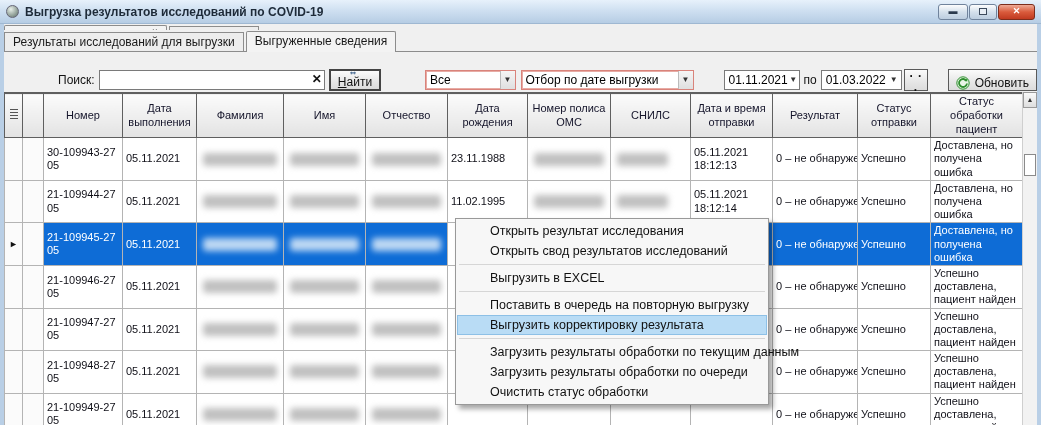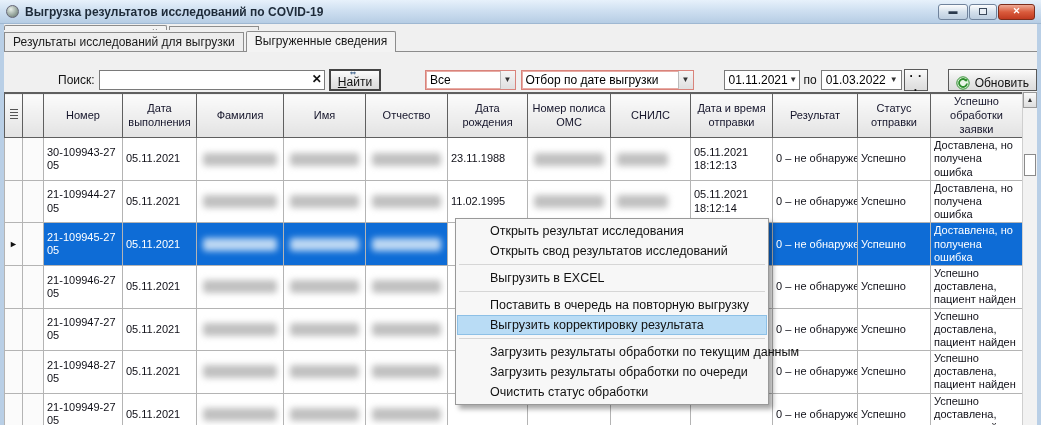--- a/index.html
+++ b/index.html
@@ -186,21 +186,21 @@
             <th>Дата выполнения</th>
             <th>Фамилия</th>
             <th>Имя</th>
             <th>Отчество</th>
             <th>Дата рождения</th>
             <th>Номер полиса ОМС</th>
             <th>СНИЛС</th>
             <th>Дата и время отправки</th>
             <th>Результат</th>
             <th>Статус отправки</th>
-            <th>Успешно обработки заявки</th>
+            <th>Статус обработки пациент</th>
           </tr>
         </thead>
       <tbody id="grid-body">
           <tr style="height: 33px;">
             <td class="c-ind"></td>
             <td class="c-sel"></td>
             <td class="c-number">30-109943-2705</td>
             <td class="c-exec_date">05.11.2021</td>
             <td class="c-fio1">
               <div class="blur-blob"></div>

